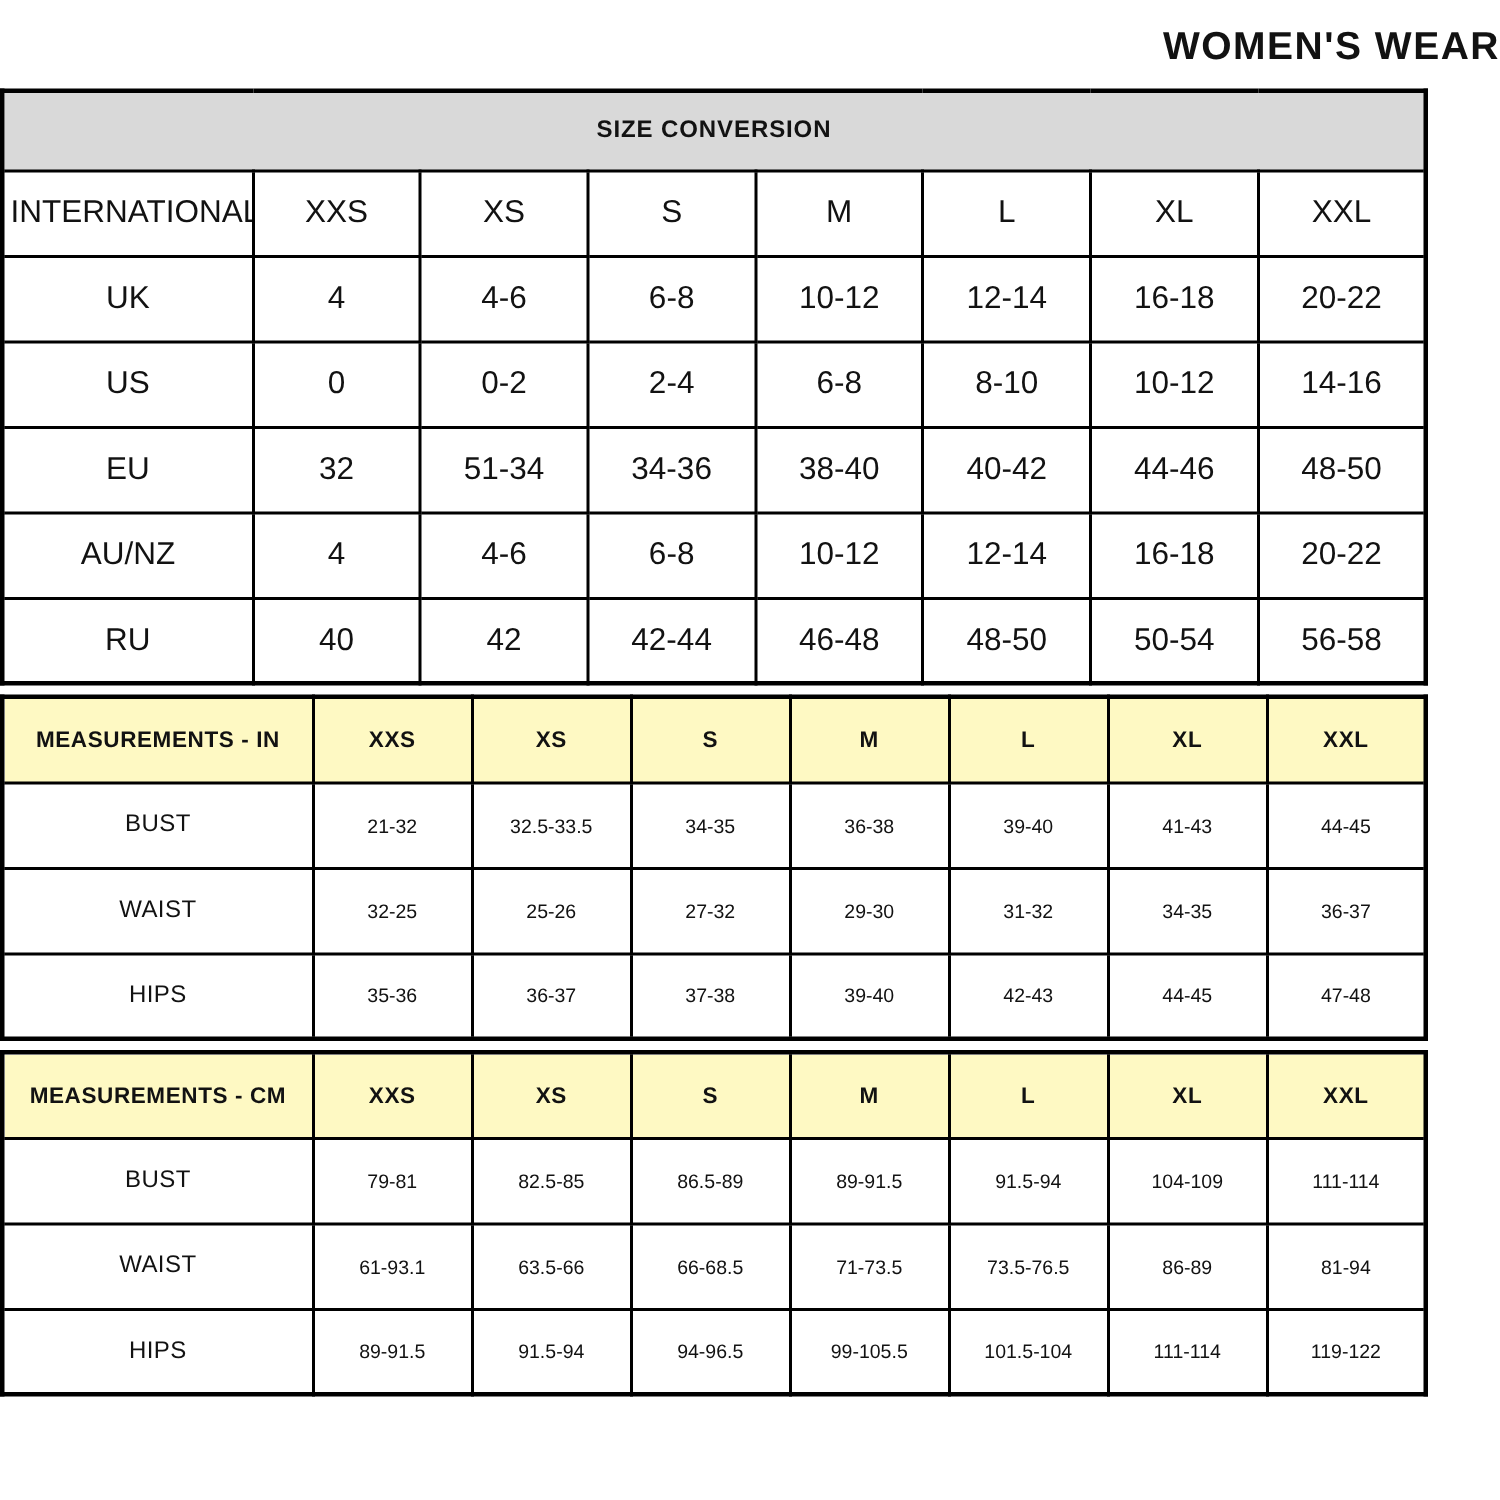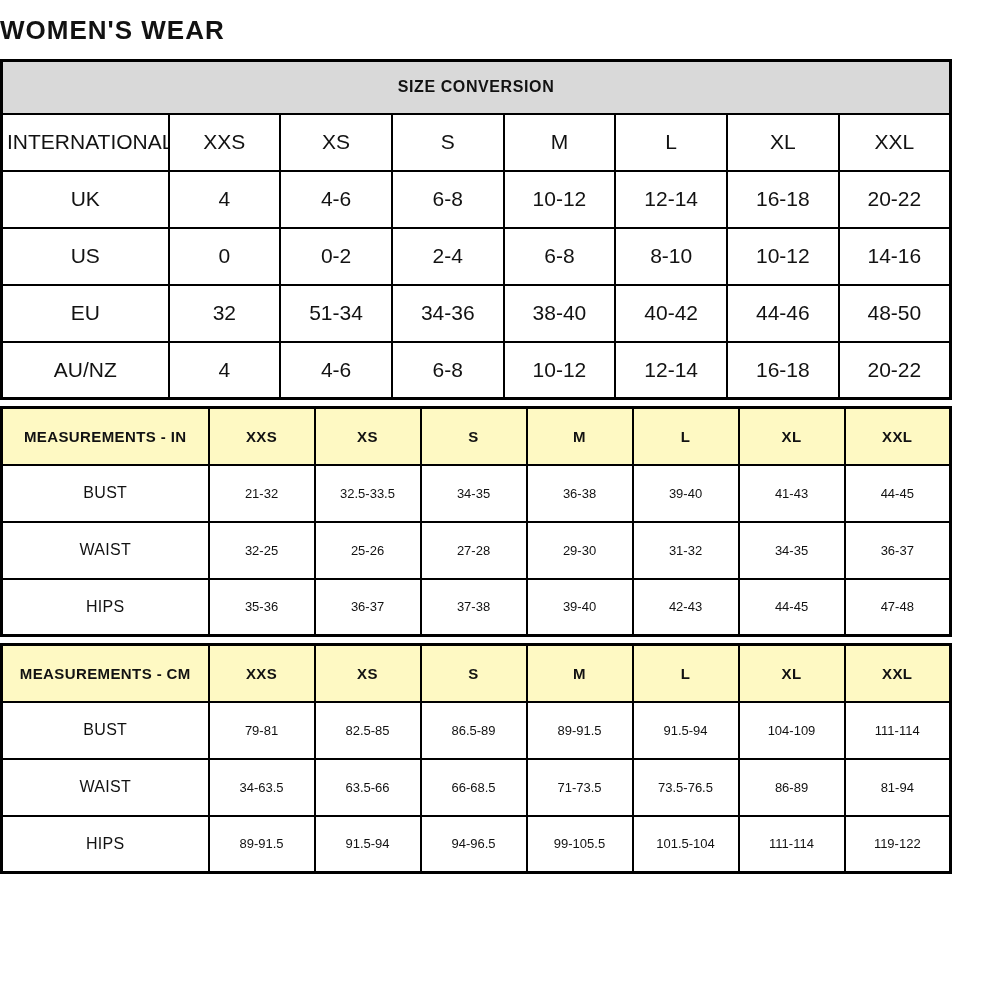--- a/index.html
+++ b/index.html
@@ -6,21 +6,21 @@
   html, body { background: #ffffff; }
   body {
     width: 1000px; height: 1000px;
     font-family: "Liberation Sans", sans-serif;
     color: #121212;
     overflow: hidden;
   }
   .page { position: relative; width: 1000px; height: 1000px; }
 
   .page-title {
-    text-align: left;
+    text-align: right;
     padding-top: 15px;
     font-size: 26px;
     font-weight: bold;
     letter-spacing: 1px;
     color: #121212;
   }
 
   table.chart {
     border-collapse: collapse;
     table-layout: fixed;
@@ -127,20 +127,30 @@
     </tr>
     <tr class="sc-row">
       <td>AU/NZ</td>
       <td>4</td>
       <td>4-6</td>
       <td>6-8</td>
       <td>10-12</td>
       <td>12-14</td>
       <td>16-18</td>
       <td>20-22</td>
+    </tr>
+    <tr class="sc-row">
+      <td>RU</td>
+      <td>40</td>
+      <td>42</td>
+      <td>42-44</td>
+      <td>46-48</td>
+      <td>48-50</td>
+      <td>50-54</td>
+      <td>56-58</td>
     </tr>
   </tbody>
     </table>
 
   <table class="chart">
     <colgroup>
       <col style="width:207px">
       <col>
         <col>
         <col>
@@ -167,21 +177,21 @@
       <td>34-35</td>
       <td>36-38</td>
       <td>39-40</td>
       <td>41-43</td>
       <td>44-45</td>
     </tr>
     <tr class="m-row">
       <td class="m-label">WAIST</td>
       <td>32-25</td>
       <td>25-26</td>
-      <td>27-28</td>
+      <td>27-32</td>
       <td>29-30</td>
       <td>31-32</td>
       <td>34-35</td>
       <td>36-37</td>
     </tr>
     <tr class="m-row">
       <td class="m-label">HIPS</td>
       <td>35-36</td>
       <td>36-37</td>
       <td>37-38</td>
@@ -220,21 +230,21 @@
       <td>79-81</td>
       <td>82.5-85</td>
       <td>86.5-89</td>
       <td>89-91.5</td>
       <td>91.5-94</td>
       <td>104-109</td>
       <td>111-114</td>
     </tr>
     <tr class="m-row">
       <td class="m-label">WAIST</td>
-      <td>34-63.5</td>
+      <td>61-93.1</td>
       <td>63.5-66</td>
       <td>66-68.5</td>
       <td>71-73.5</td>
       <td>73.5-76.5</td>
       <td>86-89</td>
       <td>81-94</td>
     </tr>
     <tr class="m-row">
       <td class="m-label">HIPS</td>
       <td>89-91.5</td>

